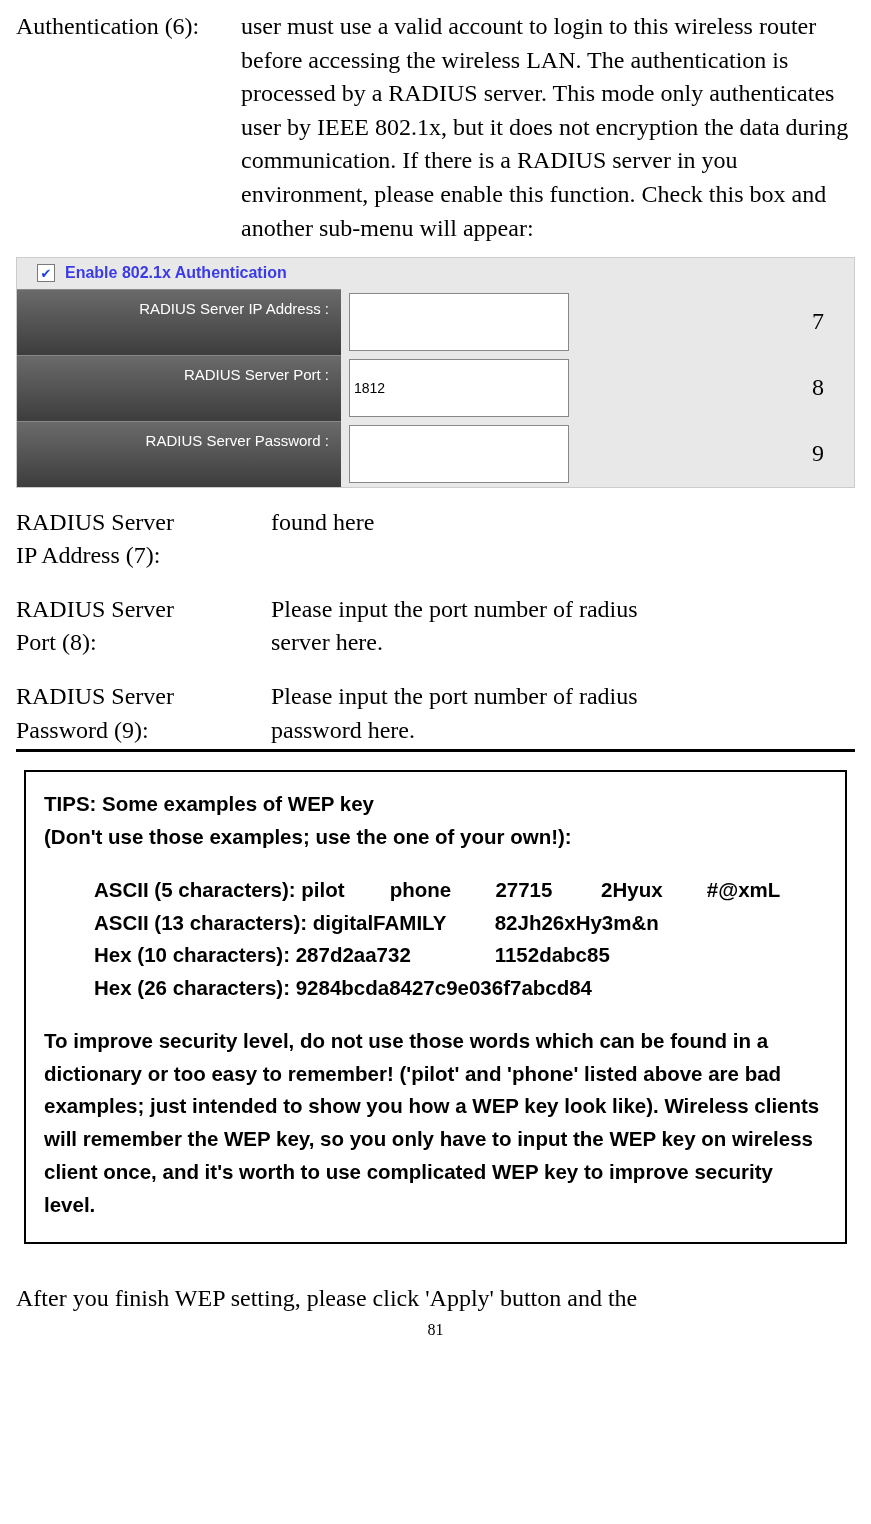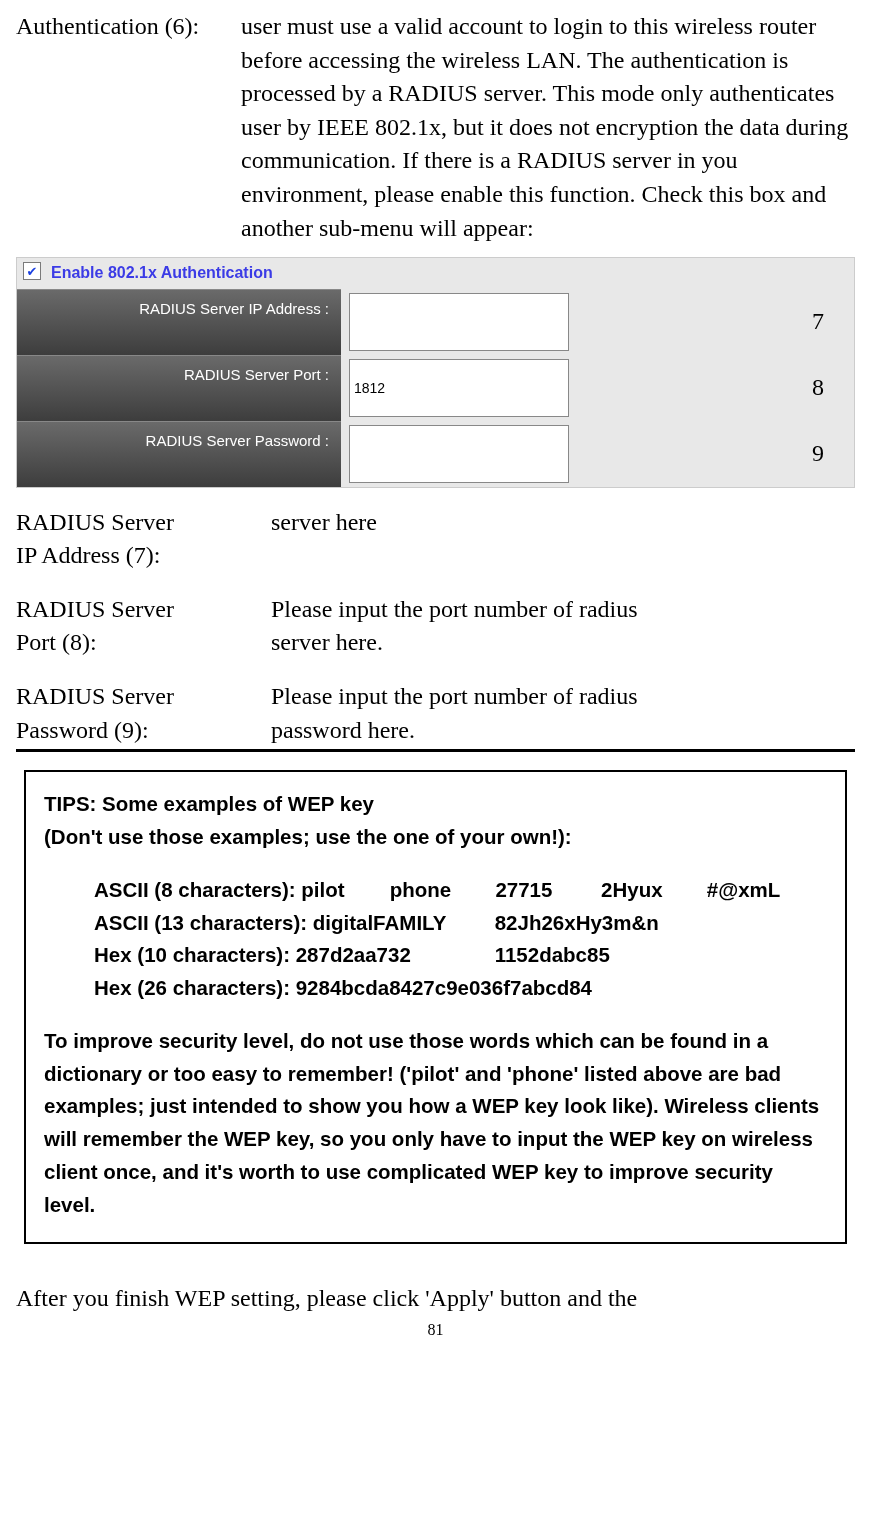--- a/index.html
+++ b/index.html
@@ -32,21 +32,22 @@
       background: #e8e8e8;
       border: 1px solid #ccc;
       margin: 12px 0 18px 0;
       position: relative;
       font-family: Arial, Helvetica, sans-serif;
     }
     .panel-header {
       background: #e8e8e8;
       padding: 4px 6px;
       display: flex;
-      align-items: flex-start;
+      align-items: center;
+      margin-left: 14px;
     }
     .panel-header .chk {
       width: 16px;
       height: 16px;
       background: #fff;
       border: 1px solid #7a7a7a;
       display: inline-flex;
       align-items: center;
       justify-content: center;
       margin-right: 10px;
@@ -184,21 +185,21 @@
   </div>
 </div>
 
 <div class="radius-grid italic">
   <div class="grid-row">
     <div class="term">
       <div>RADIUS Server</div>
       <div>IP Address (7):</div>
     </div>
     <div class="desc">
-      <div>server here</div>
+      <div>found here</div>
     </div>
   </div>
   <div class="grid-row">
     <div class="term">
       <div>RADIUS Server</div>
       <div>Port (8):</div>
     </div>
     <div class="desc">
       <div>Please input the port number of radius</div>
       <div>server here.</div>
@@ -215,21 +216,21 @@
     </div>
   </div>
 </div>
 <hr class="thick">
 
 <div class="tips-box">
   <div>TIPS: Some examples of WEP key</div>
   <div>(Don't use those examples; use the one of your own!):</div>
   <div class="examples">
     <div class="ex-row">
-      <span style="width:290px">ASCII (8 characters): pilot</span>
+      <span style="width:290px">ASCII (5 characters): pilot</span>
       <span style="width:100px">phone</span>
       <span style="width:100px">27715</span>
       <span style="width:100px">2Hyux</span>
       <span>#@xmL</span>
     </div>
     <div class="ex-row">
       <span style="width:395px">ASCII (13 characters): digitalFAMILY</span>
       <span>82Jh26xHy3m&amp;n</span>
     </div>
     <div class="ex-row">

